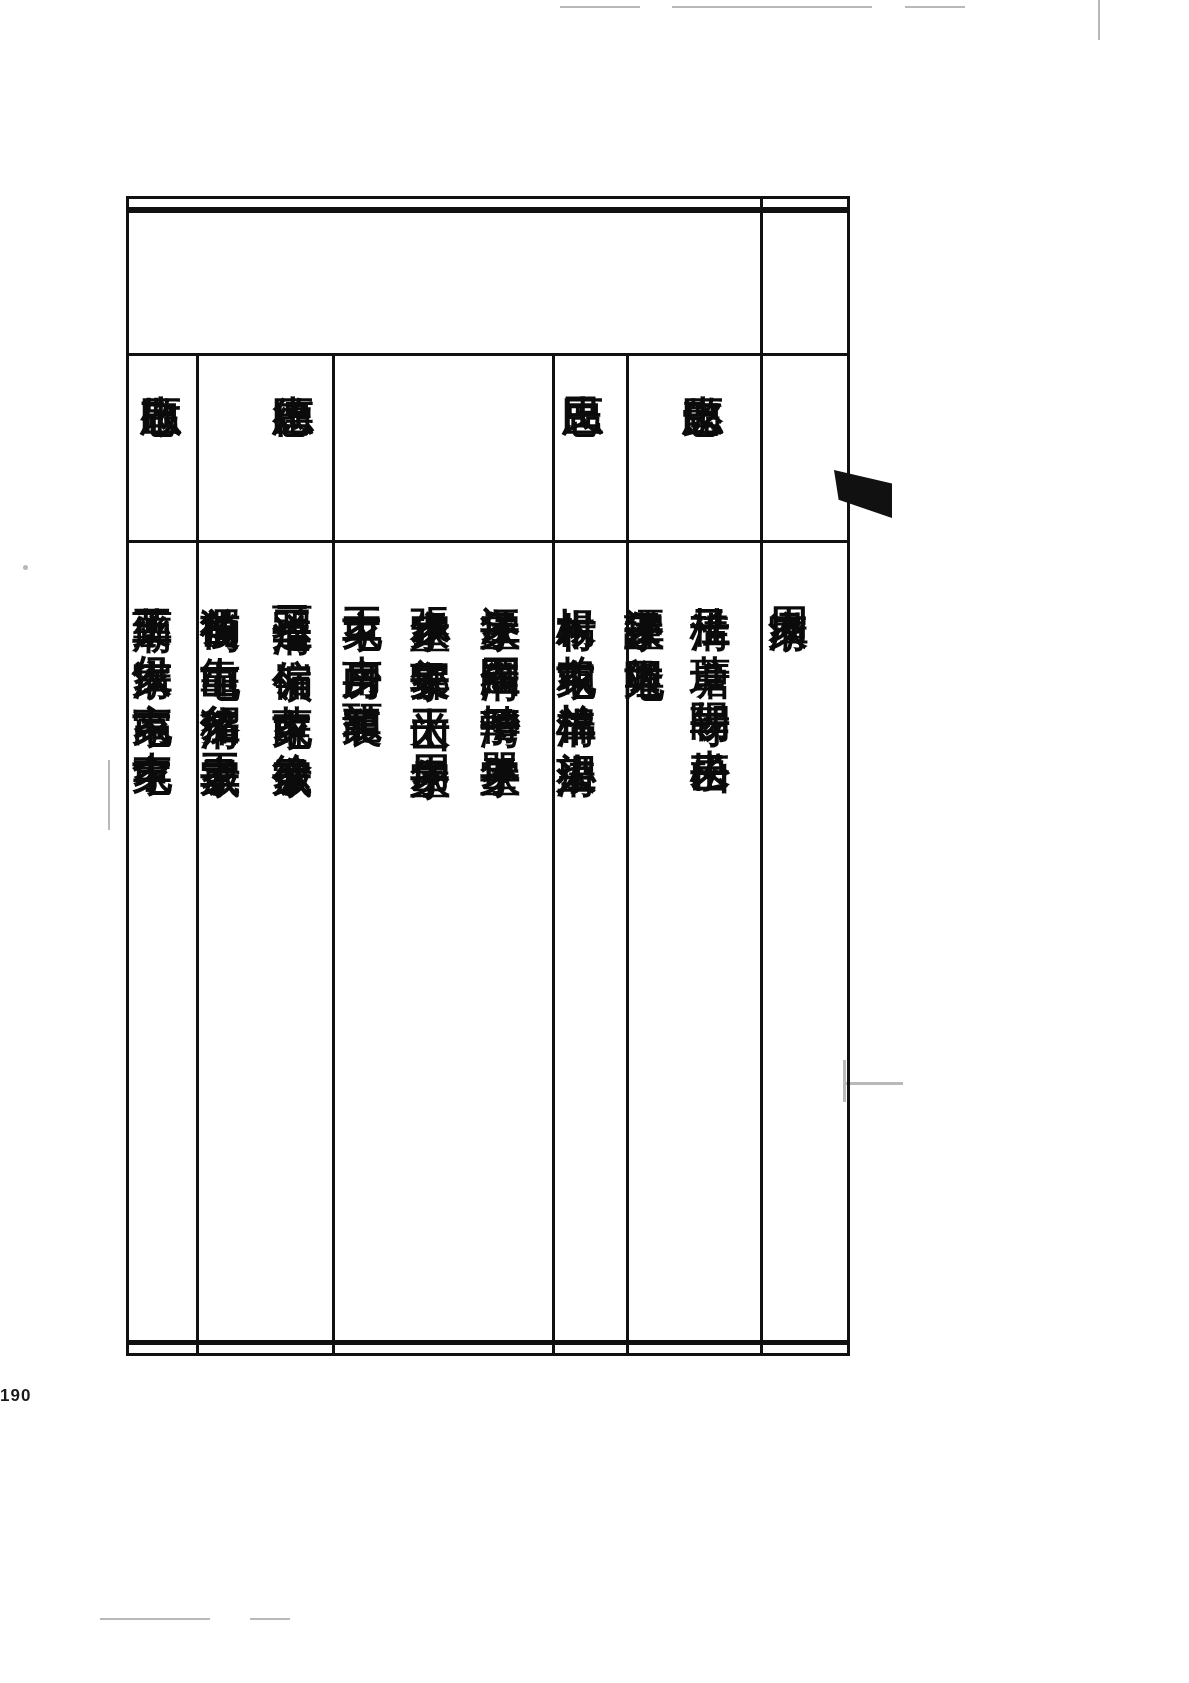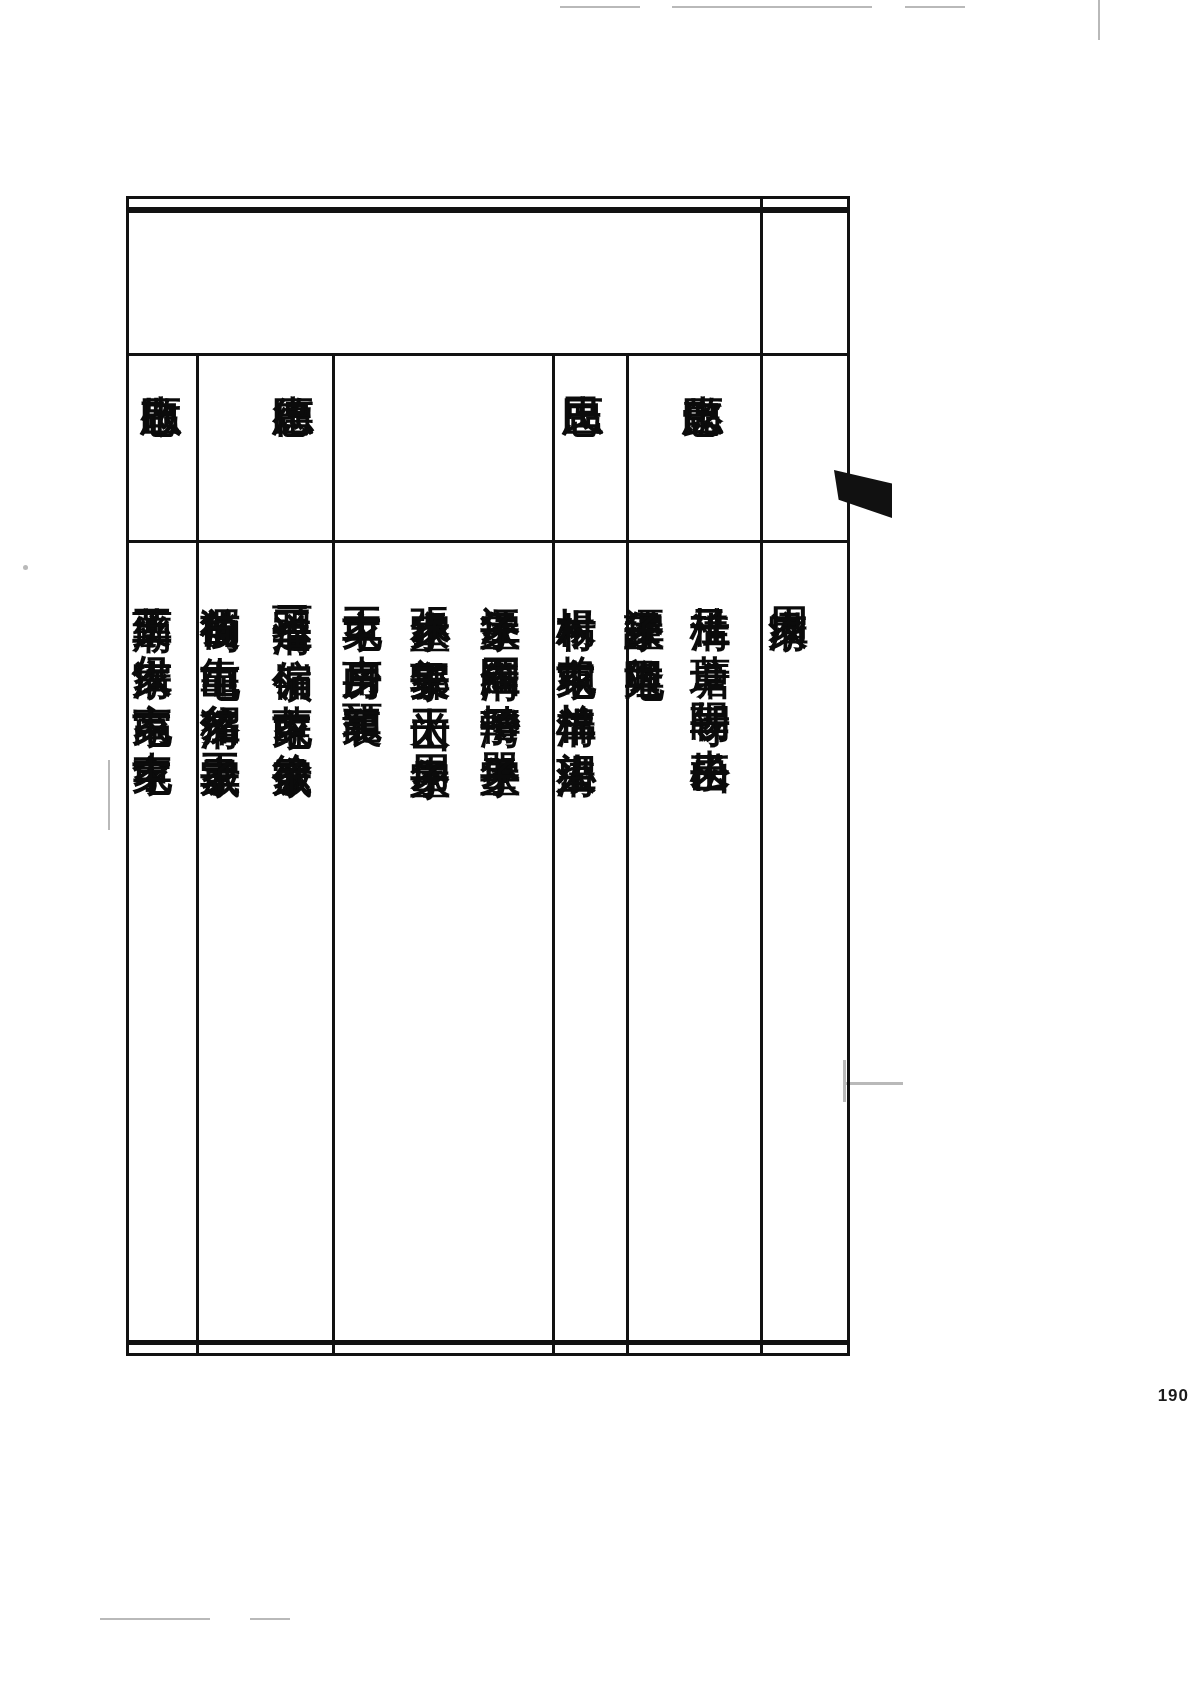--- a/index.html
+++ b/index.html
@@ -115,21 +115,21 @@
   .places {
     font-size: 40px;
     font-weight: bold;
   }
 
   #page-number {
     position: absolute;
     left: 0;
     top: 1386px;
     width: 1189px;
-    text-align: right;
+    text-align: left;
     font-family: "Liberation Sans", sans-serif;
     font-size: 17px;
     font-weight: bold;
     color: #1a1a1a;
     letter-spacing: 1px;
   }
 </style>
 </head>
 <body>
 

